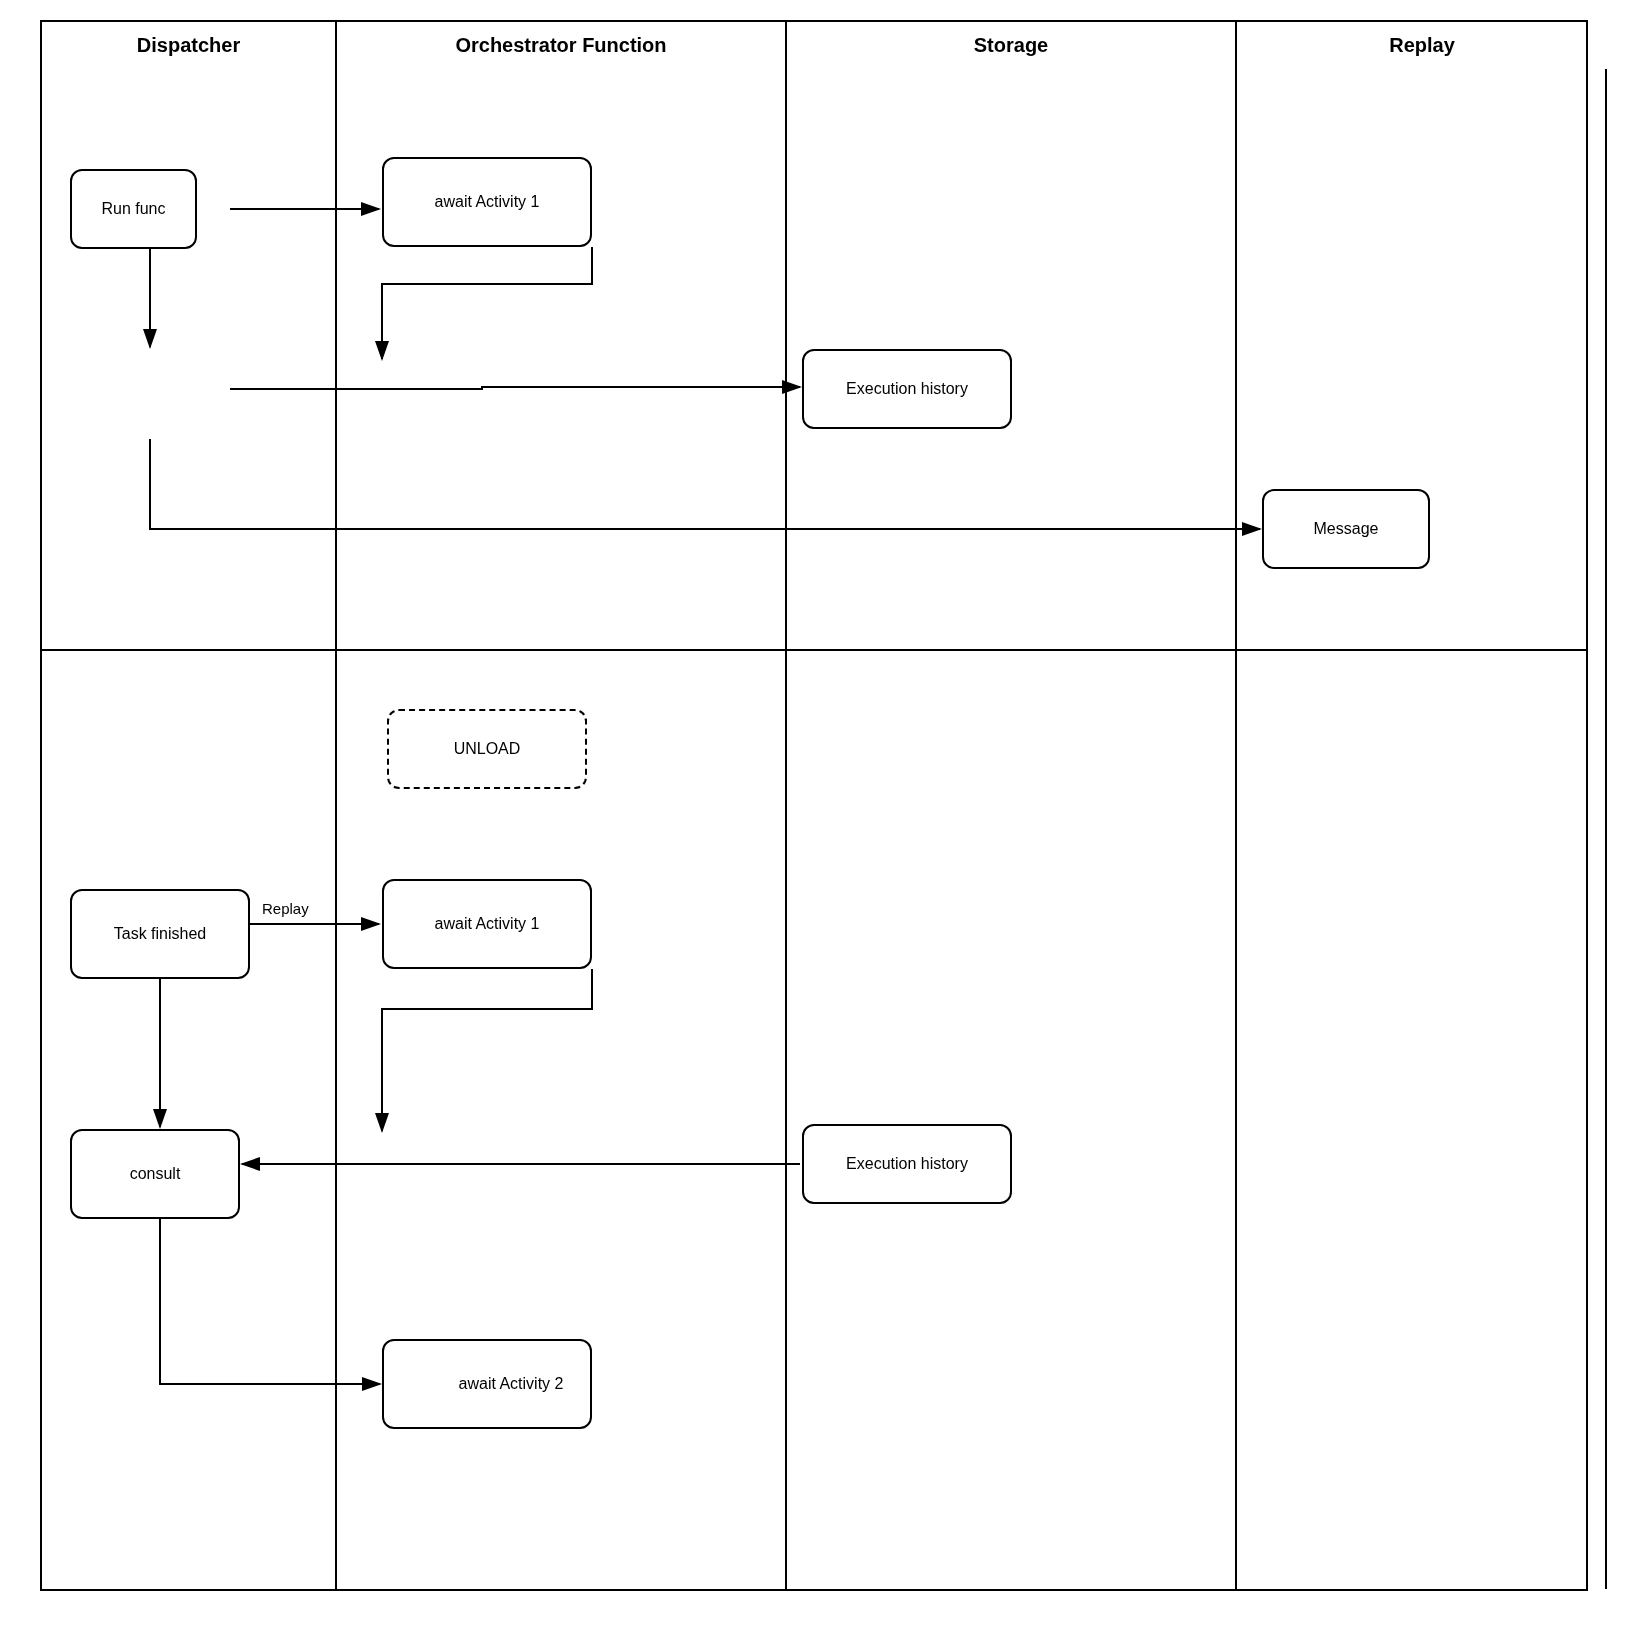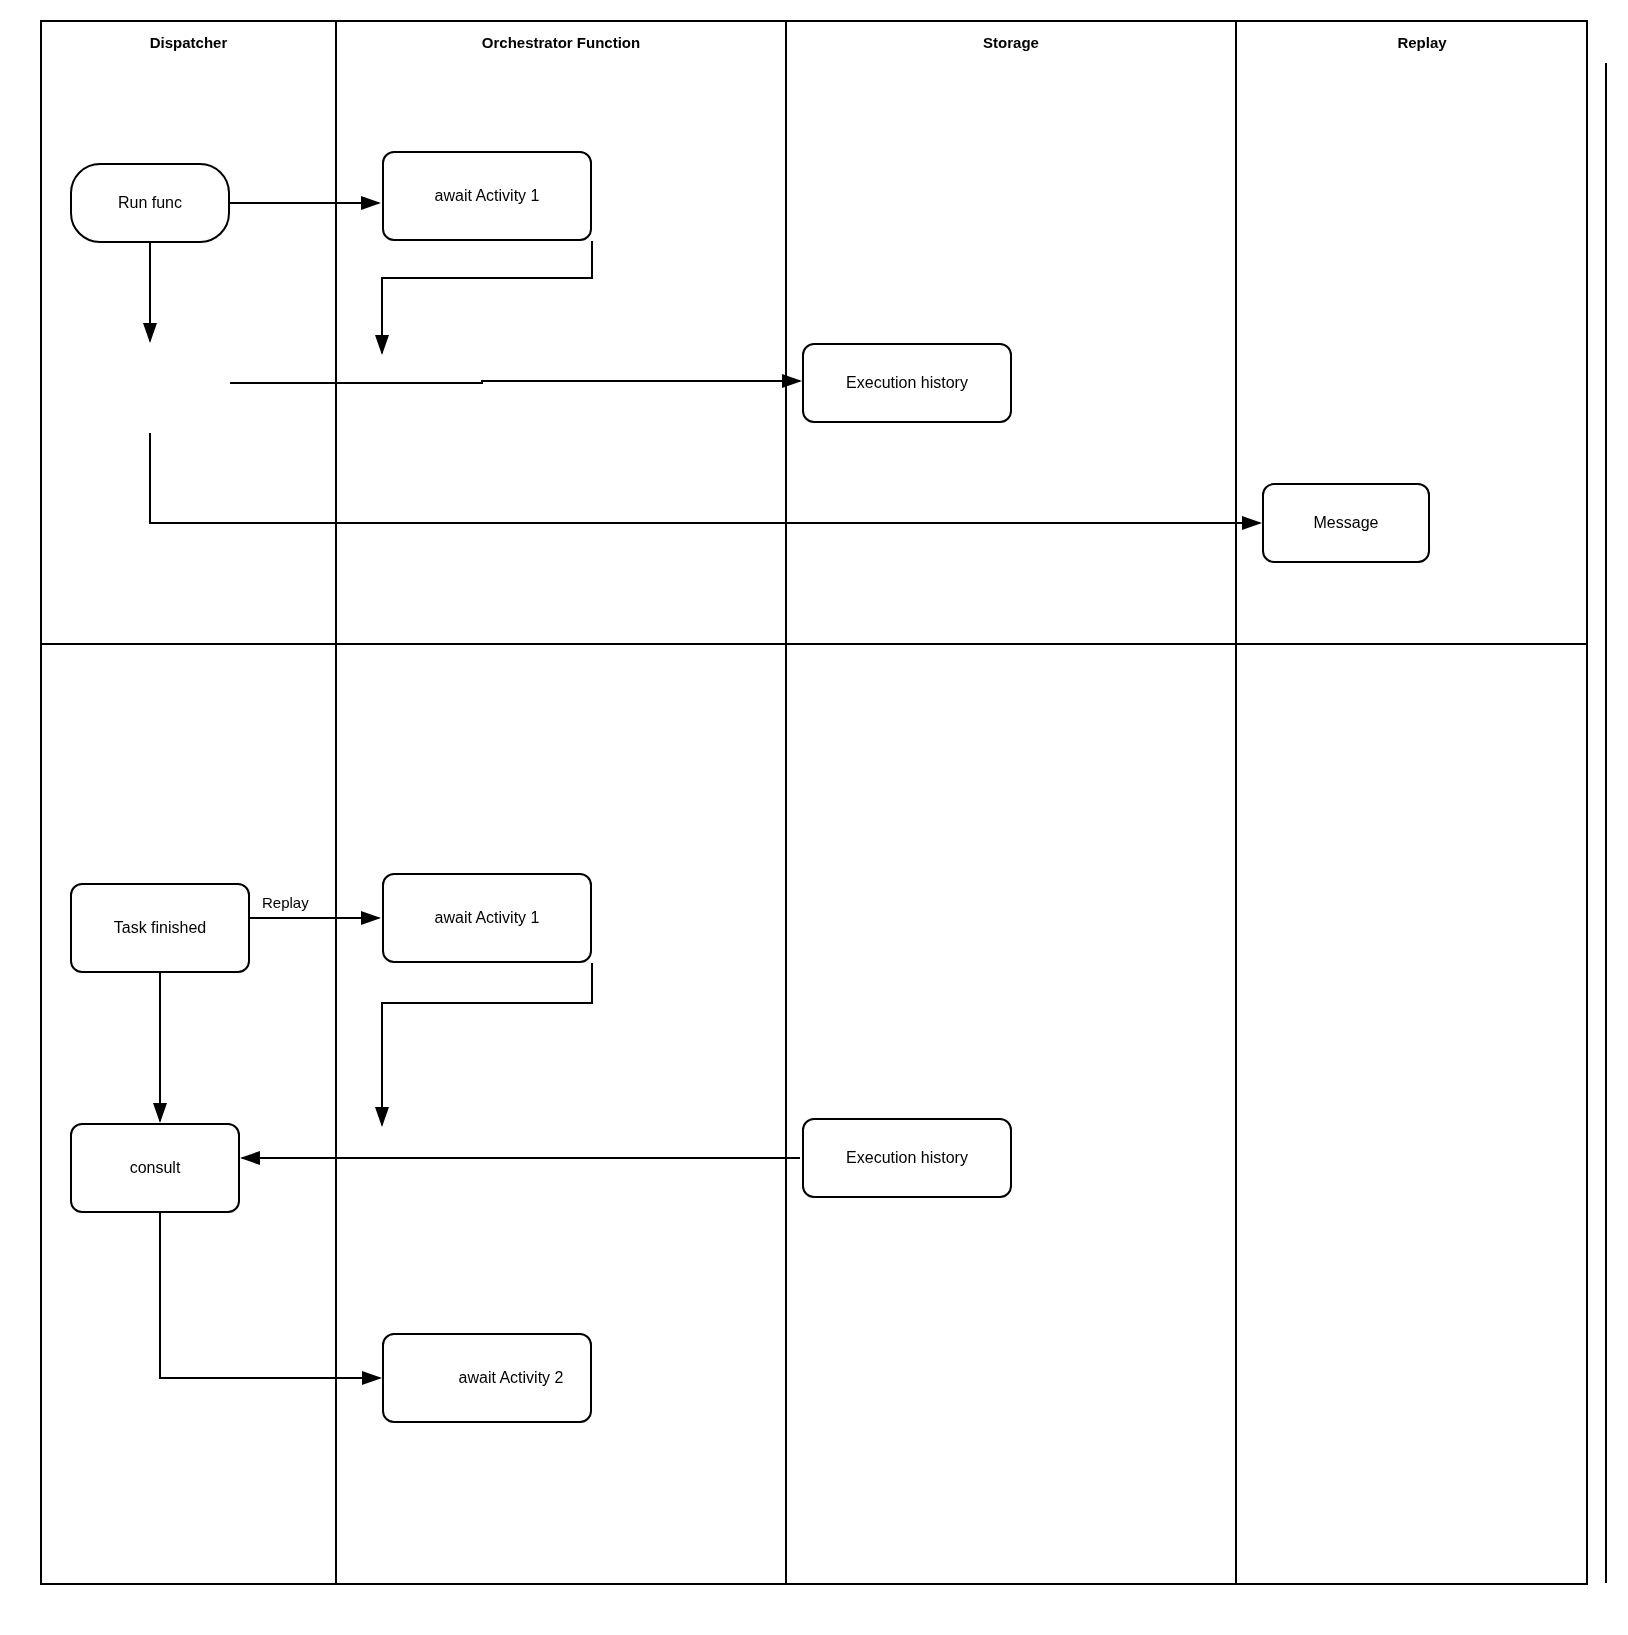--- a/index.html
+++ b/index.html
@@ -22,21 +22,21 @@
       margin-bottom: 10px;
     }
     .header-row {
       display: grid;
       grid-template-columns: 295px 450px 450px 370px;
       border: 2px solid #000;
       border-bottom: none;
     }
     .header-cell {
       font-weight: bold;
-      font-size: 15px;
+      font-size: 20px;
       text-align: center;
       padding: 12px 0;
       border-right: 2px solid #000;
     }
     .header-cell:last-child {
       border-right: none;
     }
     .diagram-body {
       position: relative;
       border: 2px solid #000;
@@ -105,37 +105,40 @@
 
   <div class="diagram-body">
 
     <div class="lane"></div>
     <div class="lane"></div>
     <div class="lane"></div>
     <div class="lane"></div>
 
     <div class="section-divider"></div>
 
-    <div class="box" style="left: 28px; top: 100px; width: 160px; height: 80px; border-radius: 30px;">
+    <div class="box" style="left: 28px; top: 100px; width: 127px; height: 80px;">
       <span>Run func</span>
     </div>
 
     <div class="box" style="left: 340px; top: 88px; width: 210px; height: 90px;">
       <span>await Activity 1</span>
     </div>
 
 
     <div class="box" style="left: 760px; top: 280px; width: 210px; height: 80px;">
       <span>Execution history</span>
     </div>
 
     <div class="box" style="left: 1220px; top: 420px; width: 168px; height: 80px; text-align: center;">
       <span>Message</span>
     </div>
 
+    <div class="box box-dashed" style="left: 345px; top: 640px; width: 200px; height: 80px;">
+      <span>UNLOAD</span>
+    </div>
 
     <div class="box" style="left: 28px; top: 820px; width: 180px; height: 90px;">
       <span>Task finished</span>
     </div>
 
     <div class="box" style="left: 340px; top: 810px; width: 210px; height: 90px;">
       <span>await Activity 1</span>
     </div>
 
     <div class="box" style="left: 28px; top: 1060px; width: 170px; height: 90px;">

